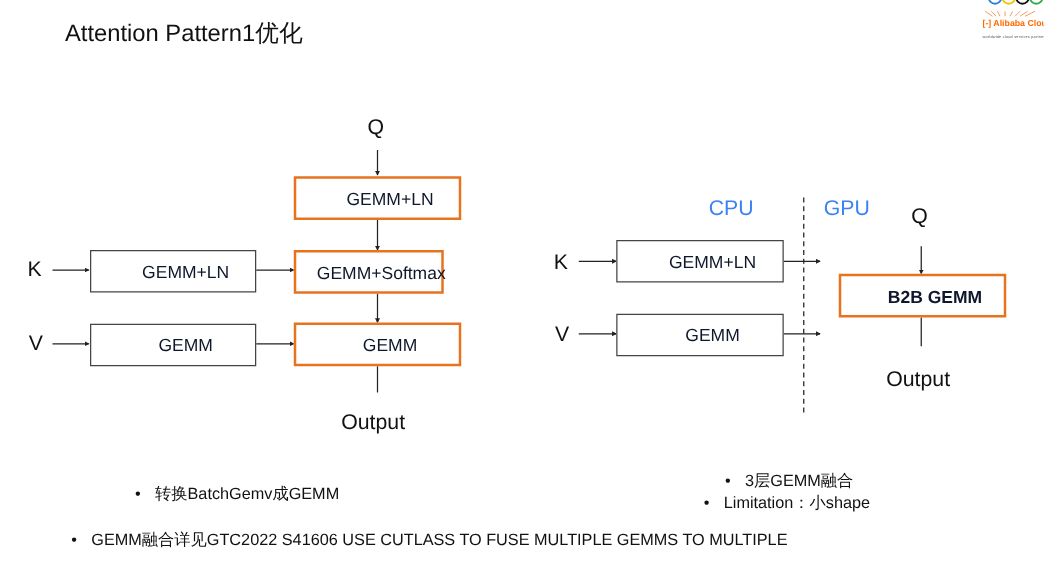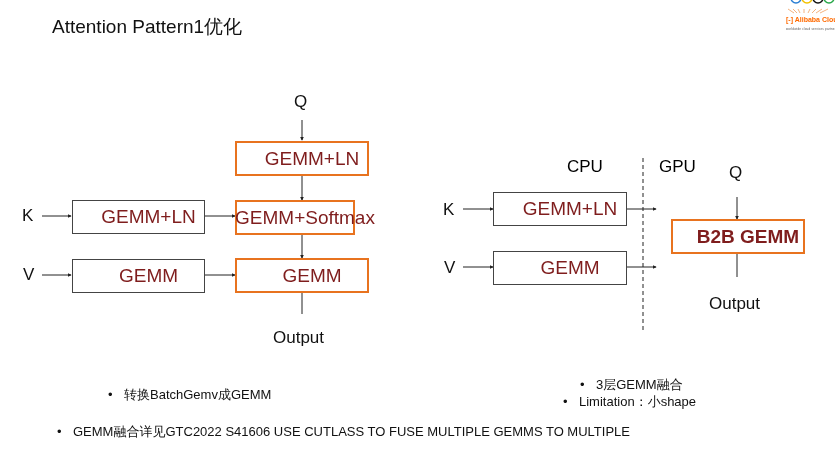--- a/index.html
+++ b/index.html
@@ -7,26 +7,26 @@
          font-family: "Liberation Sans", "DejaVu Sans", sans-serif; color: #111; }
   .title { position: absolute; left: 52px; top: 14px; font-size: 19px; color: #111; white-space: nowrap; }
   .logo { position: absolute; left: 782px; top: 0px; width: 53px; height: 40px; }
   .logo .rings { position: absolute; left: 6px; top: -6px; width: 50px; height: 12px; }
   .logo .rays { position: absolute; left: 4px; top: 8px; width: 45px; height: 6px; }
   .logo .brand { position: absolute; left: 4px; top: 16px; font-size: 7px; color: #ff6a00; white-space: nowrap; font-weight: bold; }
   .logo .sub { position: absolute; left: 4px; top: 27px; font-size: 3px; color: #555; white-space: nowrap; letter-spacing: 0.2px; }
 
   .box { position: absolute; background: #fff; box-sizing: border-box;
          display: flex; align-items: center; justify-content: center;
-         font-size: 19px; color: #7f1d1d; white-space: nowrap; padding-left: 20px; }
+         font-size: 14px; color: #0f172a; white-space: nowrap; padding-left: 20px; }
   .box.plain { border: 1px solid #444; }
   .box.hl { border: 2px solid #e8731f; }
 
   .lbl { position: absolute; font-size: 17px; color: #111; white-space: nowrap; }
-  .lbl.gray { color: #000000; text-align: center; }
+  .lbl.gray { color: #3b82f6; text-align: center; }
 
   svg.wires { position: absolute; left: 0; top: 0; width: 835px; height: 450px; pointer-events: none; }
 
   .bullet { position: absolute; font-size: 13px; color: #111; white-space: nowrap; }
   .bullet .dot { display: inline-block; width: 16px; }
 </style>
 </head>
 <body>
 
 <div class="title">Attention Pattern1优化</div>

